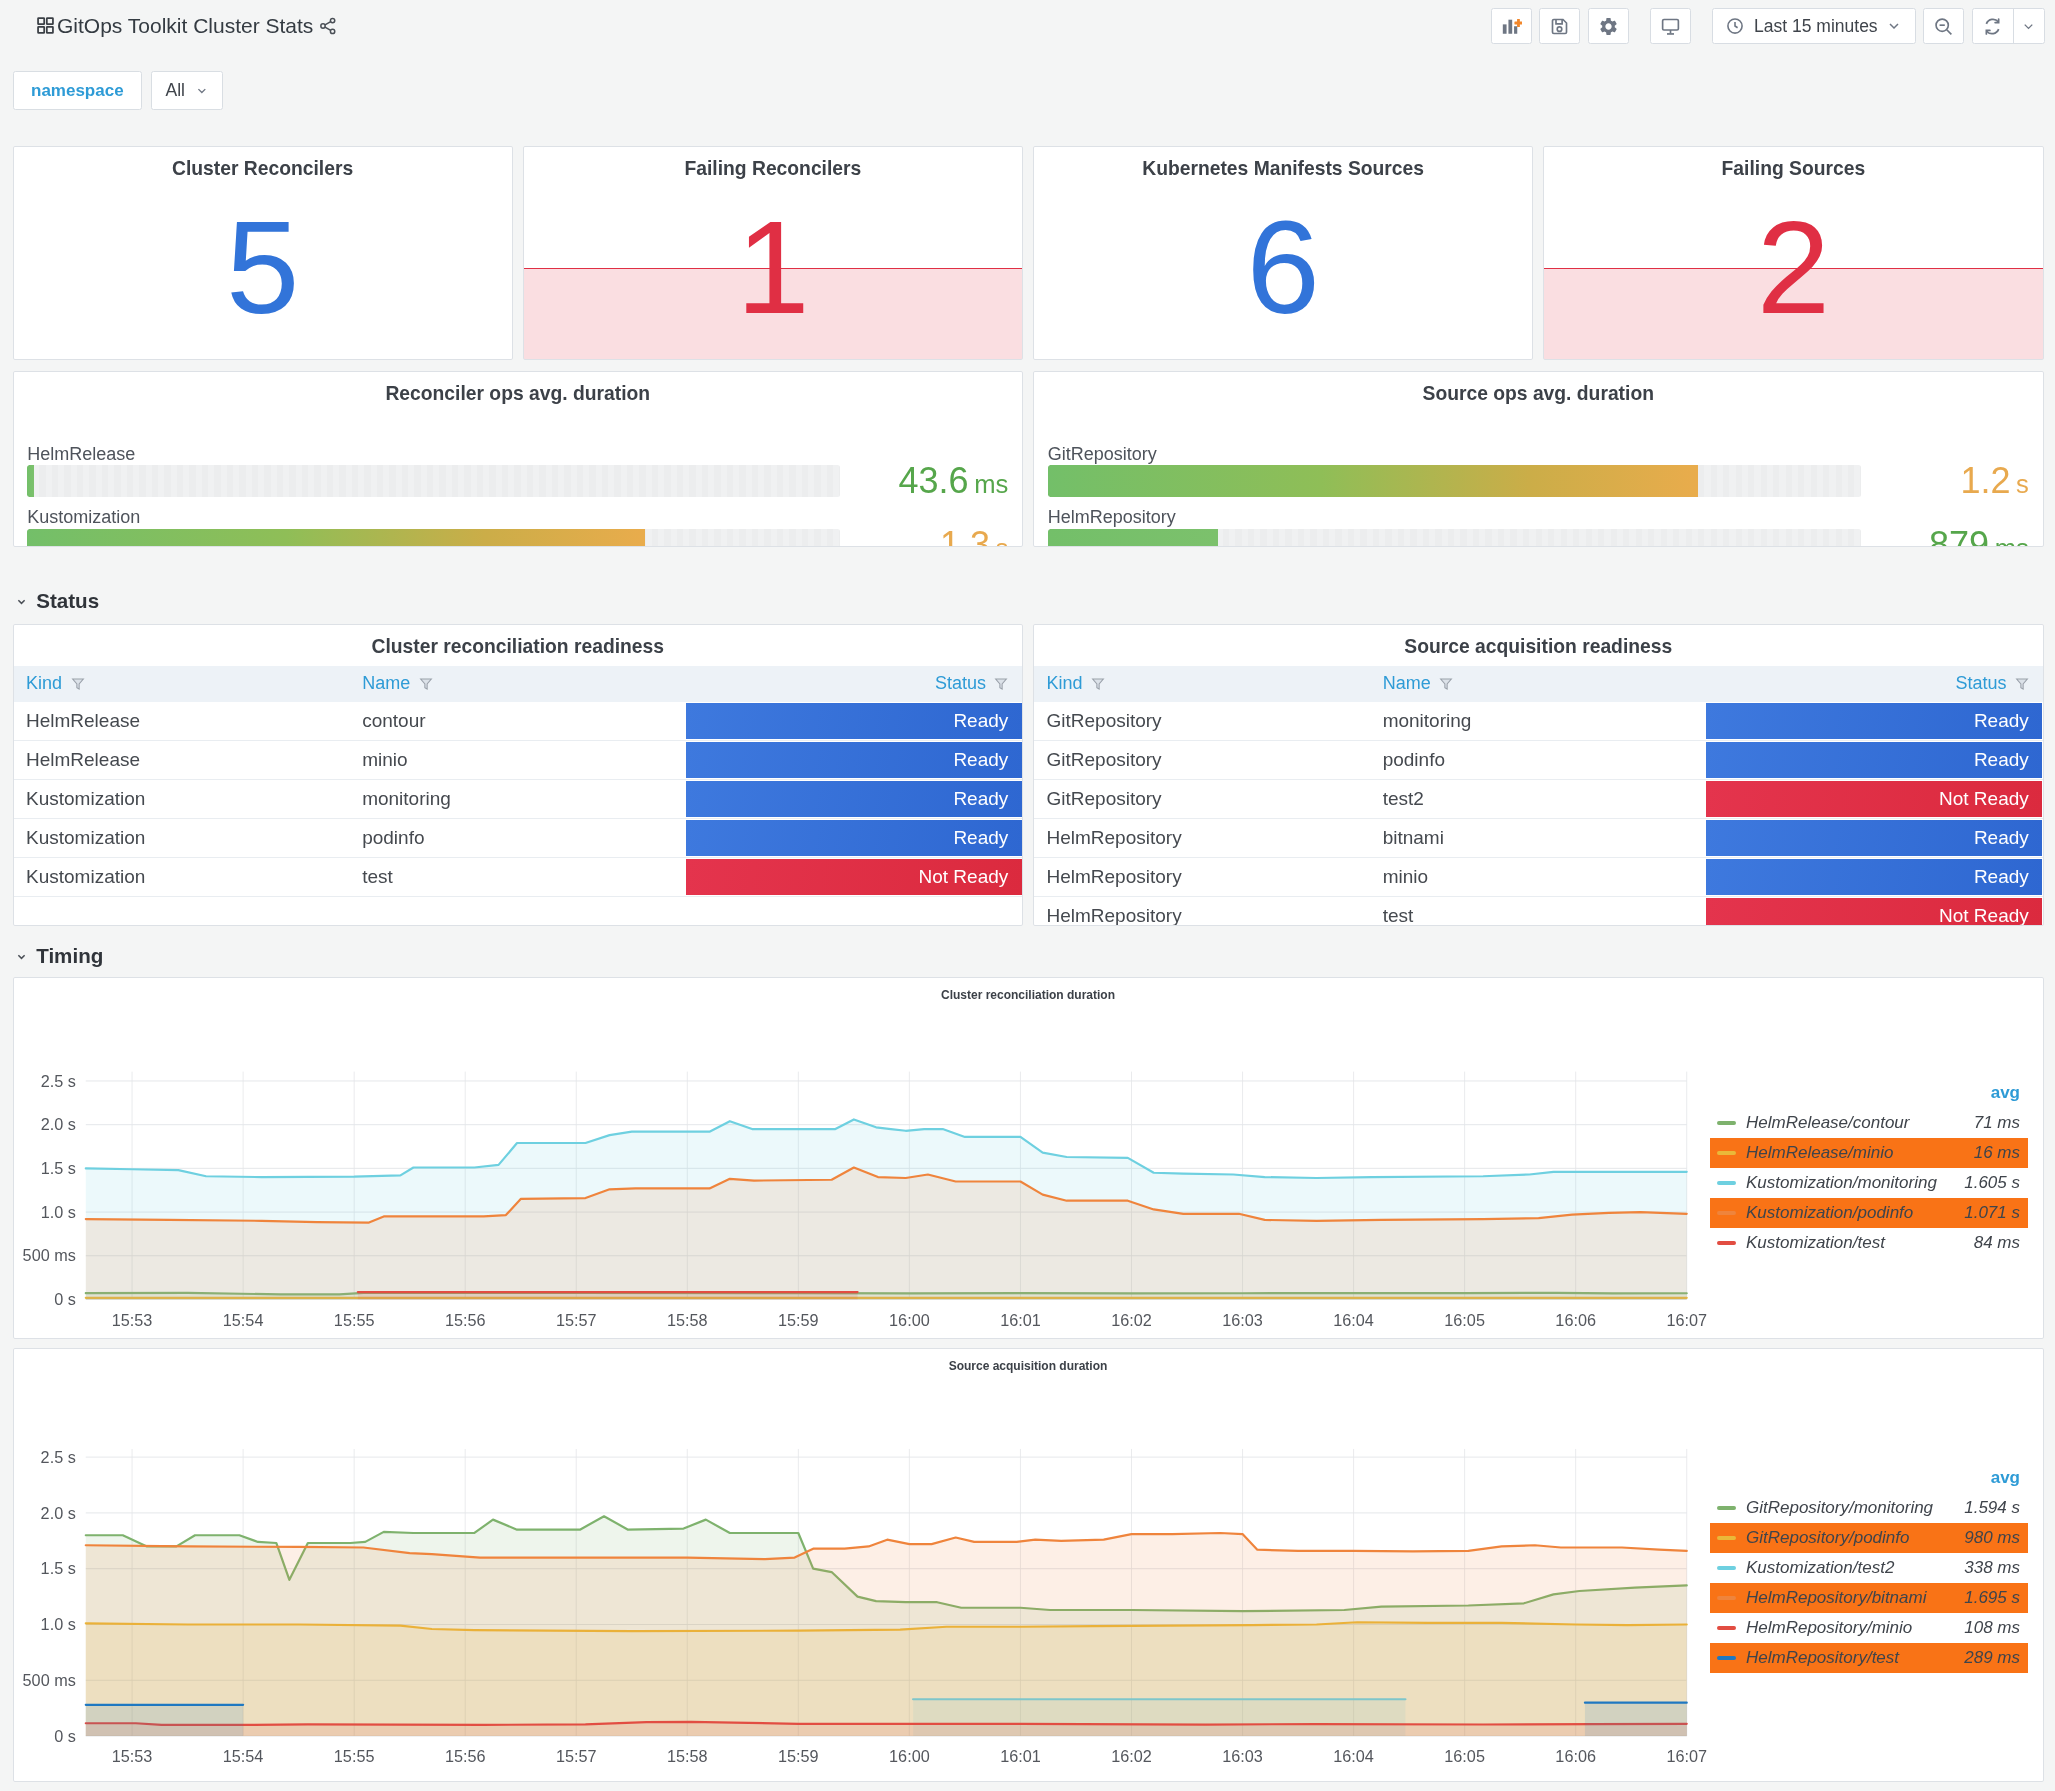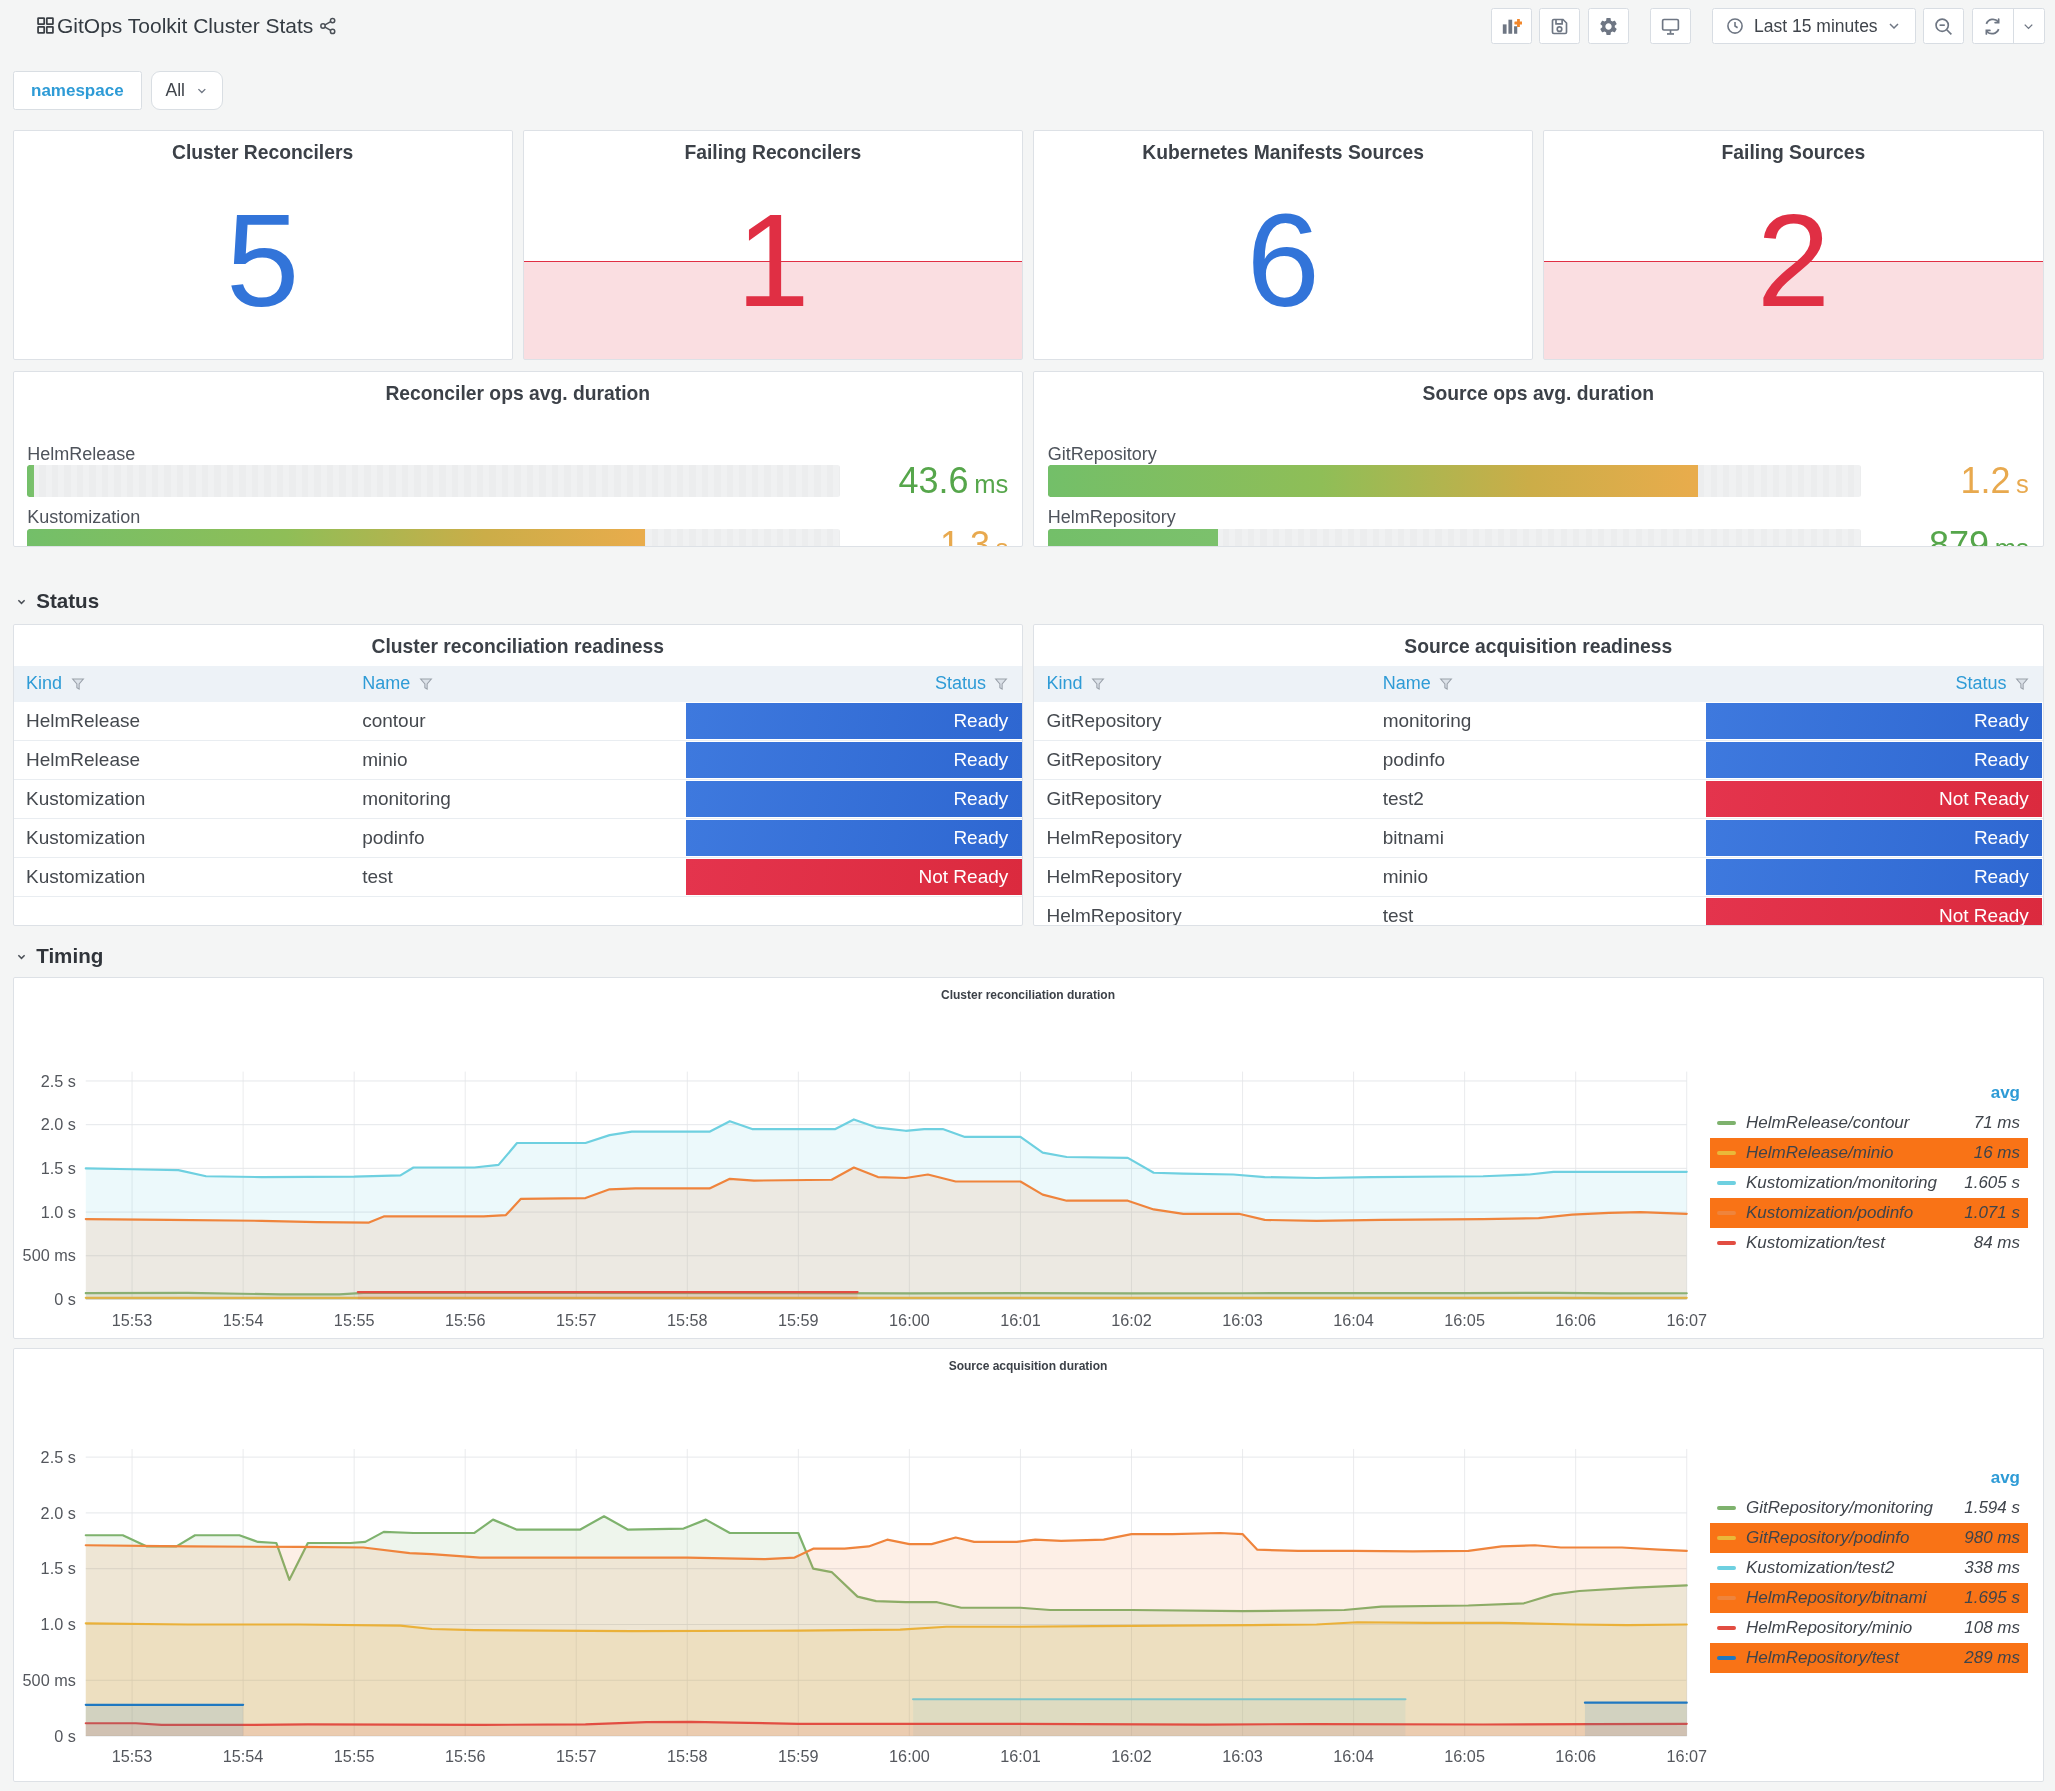--- a/index.html
+++ b/index.html
@@ -25,30 +25,30 @@
   .tbtn.spaced { margin-left:13.7px; }
   .time-btn { padding:0 12.5px; gap:8.7px; font-size:17.5px; color:#3F444B; font-weight:500; }
   .tbtn-group { display:flex; margin-left:0; height:36px; border:1.2px solid #D8DDE3; border-radius:2.5px; background:#fff; color:#6E7683; }
   .tbtn-group .seg { display:flex; align-items:center; justify-content:center; width:40px; }
   .tbtn-group .seg + .seg { border-left:1.2px solid #D8DDE3; width:31px; }
 
   
   .filters { position:absolute; left:12.5px; top:71px; display:flex; gap:8.7px; }
   .pill { height:39px; background:#fff; border:1.2px solid #D9DEE3; border-radius:2.5px; display:flex; align-items:center; }
   .pill-label { padding:0 17.5px; color:#2E9BD6; font-weight:700; font-size:17px; }
-  .pill-value { padding:0 13.7px; gap:10px; font-size:17.5px; color:#3F444B;border-radius:9px; }
+  .pill-value { padding:0 13.7px; gap:10px; font-size:17.5px; color:#3F444B; }
 
   
   .panel { position:absolute; background:#fff; border:0.6px solid #DDE1E6; border-radius:1.9px; }
   .panel-title { text-align:center; font-size:19.3px; font-weight:600; color:#3C4148; padding-top:11.2px; cursor:pointer; }
 
   
   .stats-row, .gauges-row, .tables-row { position:absolute; left:12.5px; right:12.5px; display:grid; gap:10px; }
   .stats-row { top:130px; height:230px; grid-template-columns:repeat(4,1fr); }
-  .stats-row .panel { position:relative; overflow:hidden; }
+  .stats-row .panel { position:relative; overflow:hidden;margin-top:16px; }
   .stat-value { position:absolute; left:0; right:0; top:57%; transform:translateY(-50%); text-align:center;
     font-size:132px; font-weight:500; line-height:1; z-index:2; }
   .stat-value.ok { color:#3274D9; }
   .stat-value.alert { color:#E02F44; }
   .stat-alert-fill { position:absolute; left:0; right:0; bottom:0; height:43%; background:rgba(224,47,68,0.16);
     border-top:1.9px solid #E02F44; z-index:1; }
 
   
   .gauges-row { top:371px; height:176px; grid-template-columns:1fr 1fr; }
   .gauges-row .panel { position:relative; overflow:hidden; }

